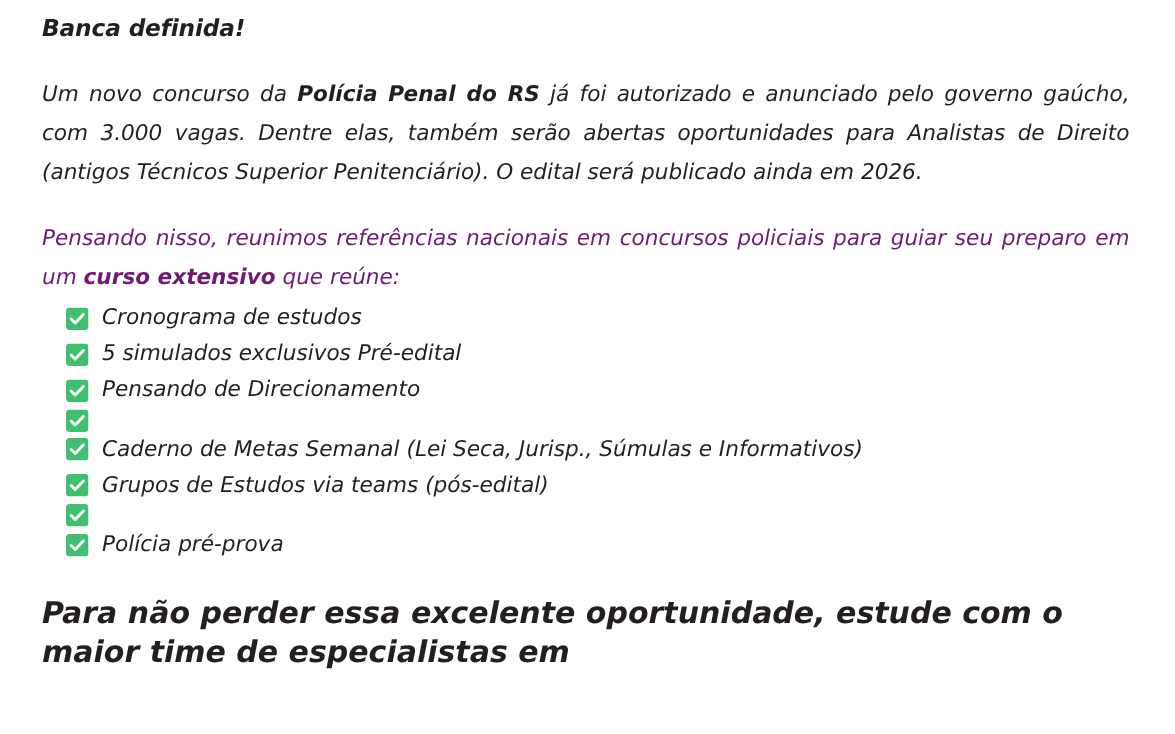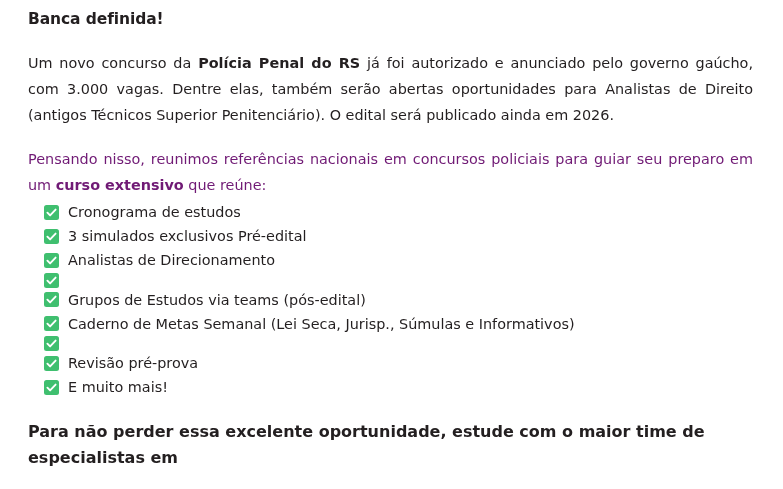--- a/index.html
+++ b/index.html
@@ -13,20 +13,21 @@
     font-family: "DejaVu Sans", sans-serif;
     color: #231f20;
     overflow: hidden;
   }
   .page {
     position: relative;
     width: 783px;
     height: 489px;
     box-sizing: border-box;
     padding: 6px 30px 0 28px;
+    font-style: italic;
   }
   .headline {
     font-size: 15.5px;
     font-weight: bold;
     letter-spacing: -0.1px;
     margin: 4px 0 0 0;
     color: #231f20;
   }
   .para {
     font-size: 14.4px;
@@ -66,21 +67,21 @@
     flex: 0 0 auto;
     width: 15px;
     height: 15px;
     margin-right: 9px;
     position: relative;
     top: 0px;
   }
   .check svg { display: block; }
   .item-text { white-space: pre; }
   .closing {
-    font-size: 16px;
+    font-size: 20px;
     font-weight: bold;
     line-height: 26px;
     margin: 20px 0 0 0;
     color: #231f20;
   }
 </style>
 </head>
 <body>
 
 <div class="page">
@@ -105,82 +106,73 @@
       </span>
       <span class="item-text">Cronograma de estudos</span>
     </li>
     <li>
       <span class="check">
         <svg width="15" height="15" viewBox="0 0 15 15">
             <rect x="0" y="0" width="15" height="15" rx="2.5" fill="#3fbf6f"></rect>
             <path d="M3.4 7.7 L6.1 10.4 L11.6 4.6" fill="none" stroke="#ffffff" stroke-width="1.9" stroke-linecap="round" stroke-linejoin="round"></path>
           </svg>
       </span>
-      <span class="item-text">3 simulados exclusivos Pré-edital</span>
+      <span class="item-text">5 simulados exclusivos Pré-edital</span>
     </li>
     <li>
       <span class="check">
         <svg width="15" height="15" viewBox="0 0 15 15">
             <rect x="0" y="0" width="15" height="15" rx="2.5" fill="#3fbf6f"></rect>
             <path d="M3.4 7.7 L6.1 10.4 L11.6 4.6" fill="none" stroke="#ffffff" stroke-width="1.9" stroke-linecap="round" stroke-linejoin="round"></path>
           </svg>
       </span>
-      <span class="item-text">Analistas de Direcionamento</span>
+      <span class="item-text">Pensando de Direcionamento</span>
     </li>
     <li>
       <span class="check">
         <svg width="15" height="15" viewBox="0 0 15 15">
             <rect x="0" y="0" width="15" height="15" rx="2.5" fill="#3fbf6f"></rect>
             <path d="M3.4 7.7 L6.1 10.4 L11.6 4.6" fill="none" stroke="#ffffff" stroke-width="1.9" stroke-linecap="round" stroke-linejoin="round"></path>
           </svg>
       </span>
+    </li>
+    <li>
+      <span class="check">
+        <svg width="15" height="15" viewBox="0 0 15 15">
+            <rect x="0" y="0" width="15" height="15" rx="2.5" fill="#3fbf6f"></rect>
+            <path d="M3.4 7.7 L6.1 10.4 L11.6 4.6" fill="none" stroke="#ffffff" stroke-width="1.9" stroke-linecap="round" stroke-linejoin="round"></path>
+          </svg>
+      </span>
+      <span class="item-text">Caderno de Metas Semanal (Lei Seca, Jurisp., Súmulas e Informativos)</span>
     </li>
     <li>
       <span class="check">
         <svg width="15" height="15" viewBox="0 0 15 15">
             <rect x="0" y="0" width="15" height="15" rx="2.5" fill="#3fbf6f"></rect>
             <path d="M3.4 7.7 L6.1 10.4 L11.6 4.6" fill="none" stroke="#ffffff" stroke-width="1.9" stroke-linecap="round" stroke-linejoin="round"></path>
           </svg>
       </span>
       <span class="item-text">Grupos de Estudos via teams (pós-edital)</span>
     </li>
     <li>
       <span class="check">
         <svg width="15" height="15" viewBox="0 0 15 15">
             <rect x="0" y="0" width="15" height="15" rx="2.5" fill="#3fbf6f"></rect>
             <path d="M3.4 7.7 L6.1 10.4 L11.6 4.6" fill="none" stroke="#ffffff" stroke-width="1.9" stroke-linecap="round" stroke-linejoin="round"></path>
           </svg>
       </span>
-      <span class="item-text">Caderno de Metas Semanal (Lei Seca, Jurisp., Súmulas e Informativos)</span>
     </li>
     <li>
       <span class="check">
         <svg width="15" height="15" viewBox="0 0 15 15">
             <rect x="0" y="0" width="15" height="15" rx="2.5" fill="#3fbf6f"></rect>
             <path d="M3.4 7.7 L6.1 10.4 L11.6 4.6" fill="none" stroke="#ffffff" stroke-width="1.9" stroke-linecap="round" stroke-linejoin="round"></path>
           </svg>
       </span>
-    </li>
-    <li>
-      <span class="check">
-        <svg width="15" height="15" viewBox="0 0 15 15">
-            <rect x="0" y="0" width="15" height="15" rx="2.5" fill="#3fbf6f"></rect>
-            <path d="M3.4 7.7 L6.1 10.4 L11.6 4.6" fill="none" stroke="#ffffff" stroke-width="1.9" stroke-linecap="round" stroke-linejoin="round"></path>
-          </svg>
-      </span>
-      <span class="item-text">Revisão pré-prova</span>
-    </li>
-    <li>
-      <span class="check">
-        <svg width="15" height="15" viewBox="0 0 15 15">
-            <rect x="0" y="0" width="15" height="15" rx="2.5" fill="#3fbf6f"></rect>
-            <path d="M3.4 7.7 L6.1 10.4 L11.6 4.6" fill="none" stroke="#ffffff" stroke-width="1.9" stroke-linecap="round" stroke-linejoin="round"></path>
-          </svg>
-      </span>
-      <span class="item-text">E muito mais!</span>
+      <span class="item-text">Polícia pré-prova</span>
     </li>
   </ul>
 
   <p class="closing">
     <span>Para não perder essa excelente oportunidade, estude com o maior time de especialistas em</span>
     
   </p>
 
 </div>
 

